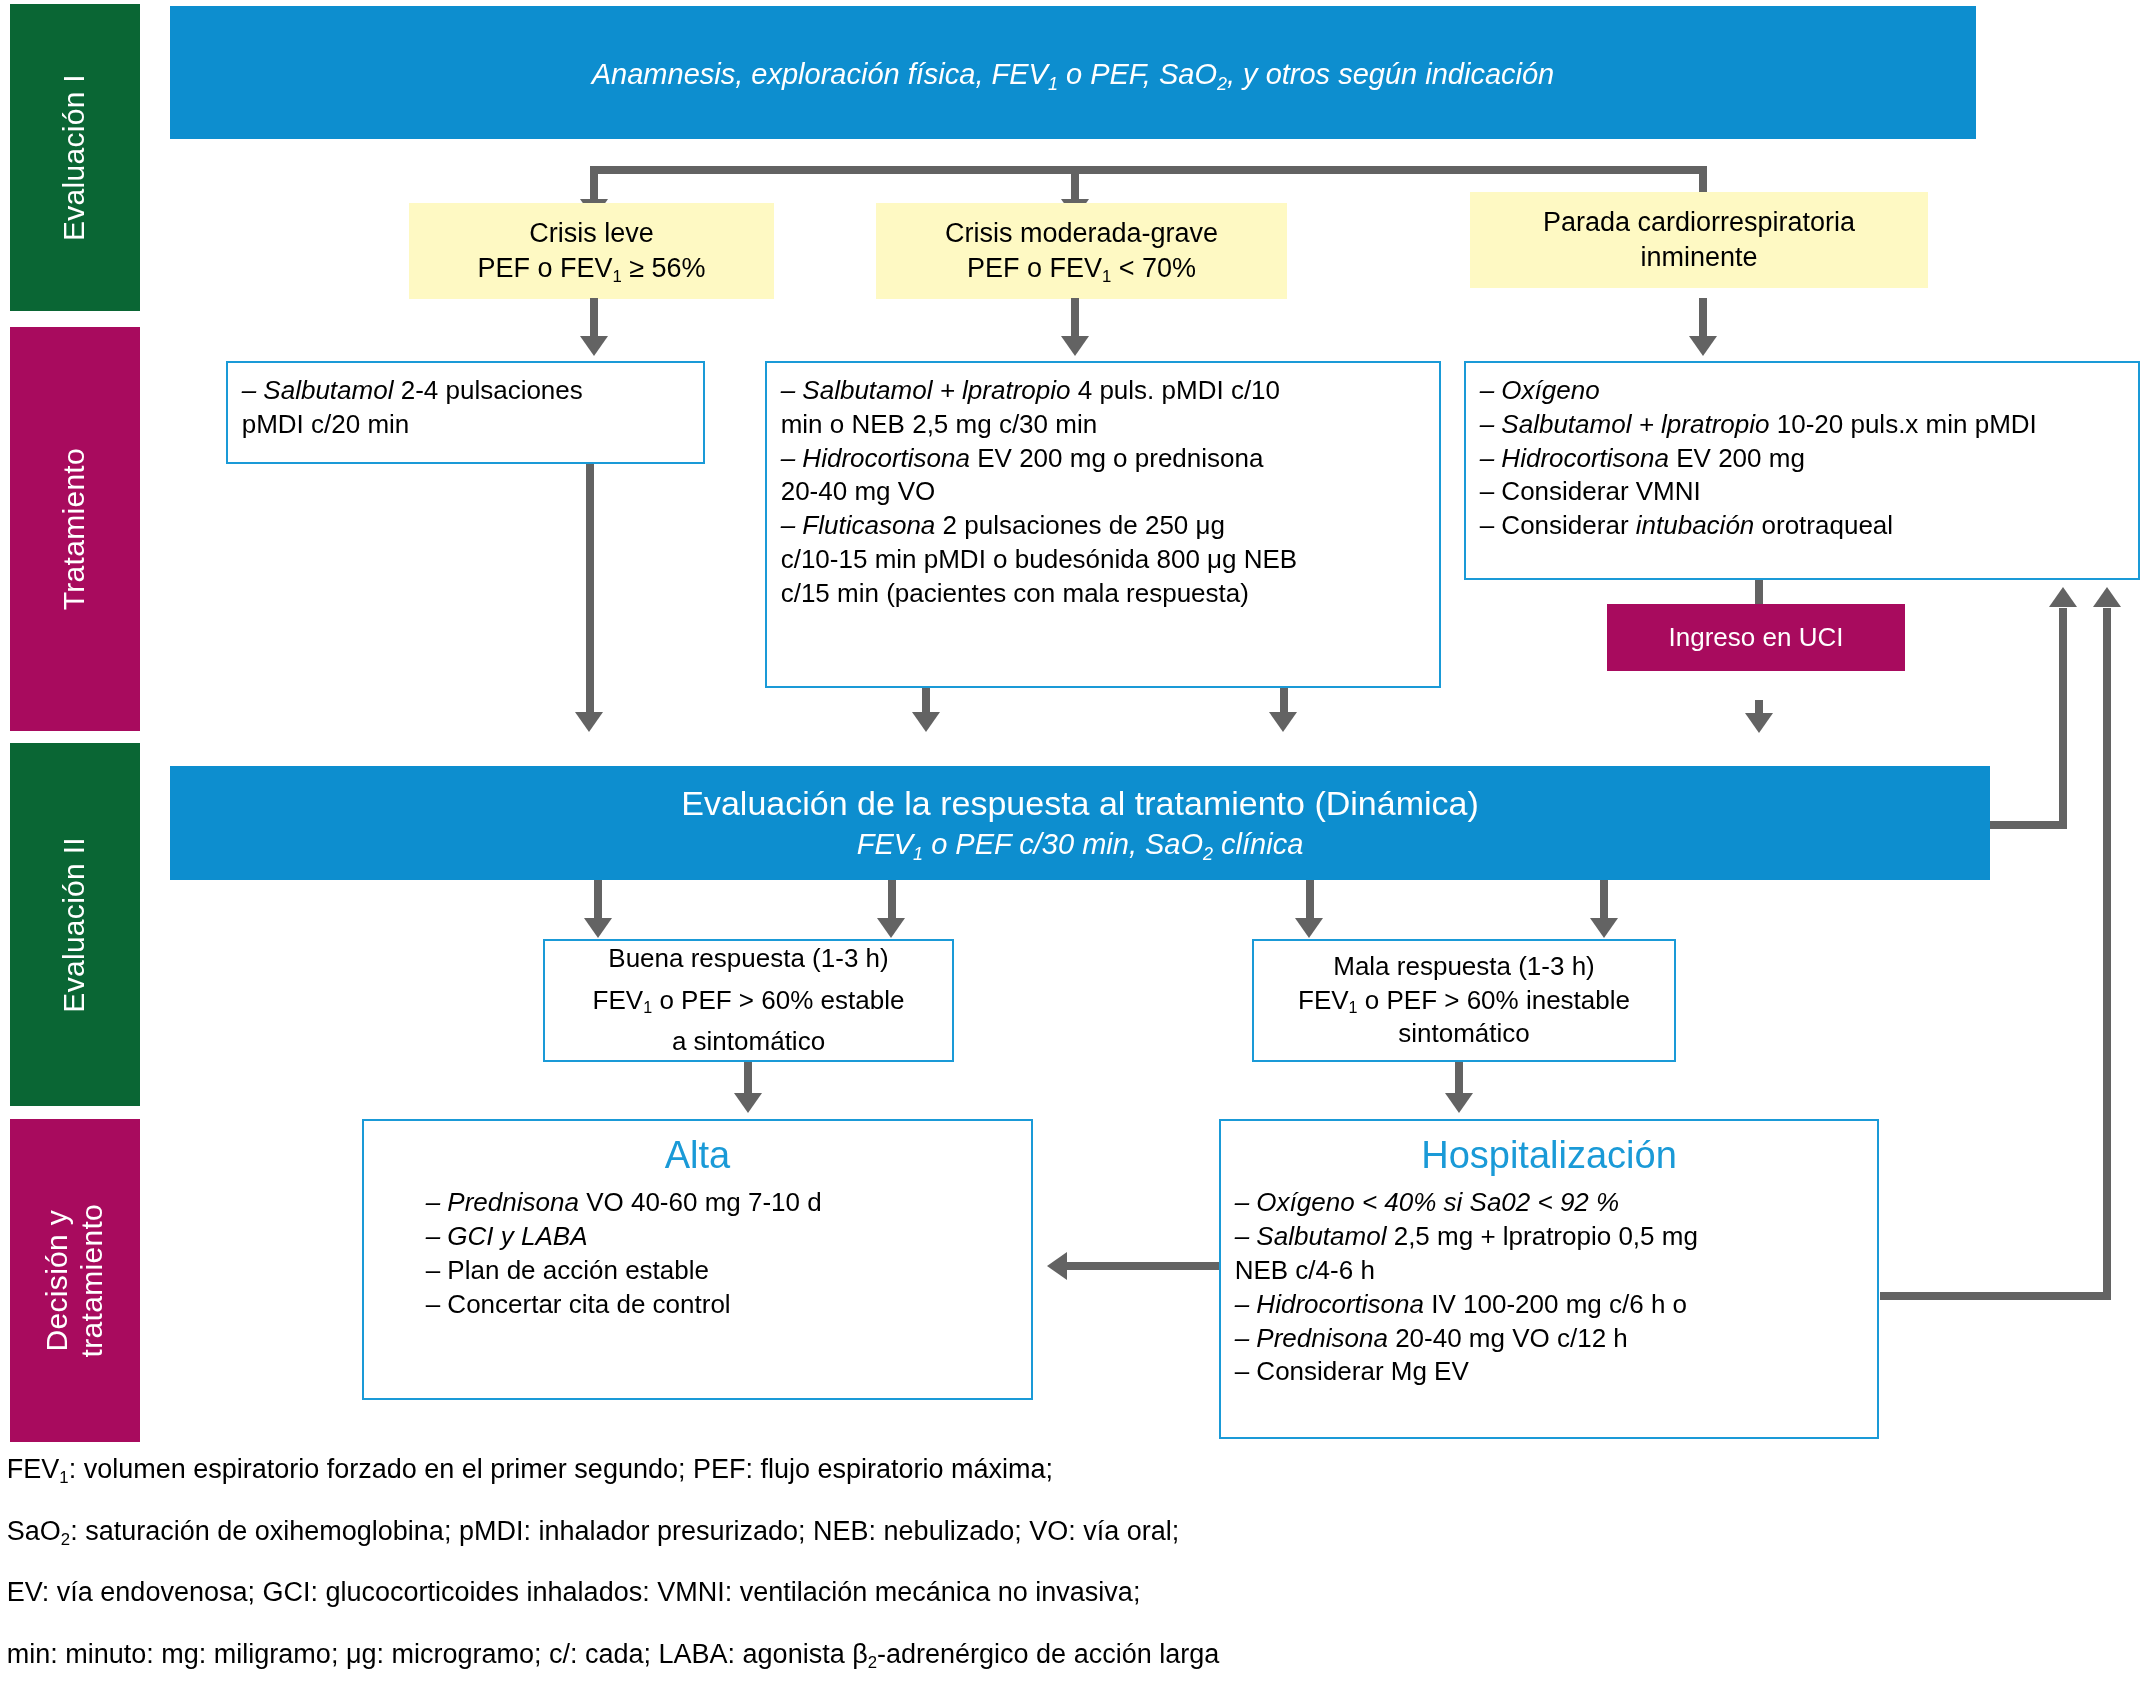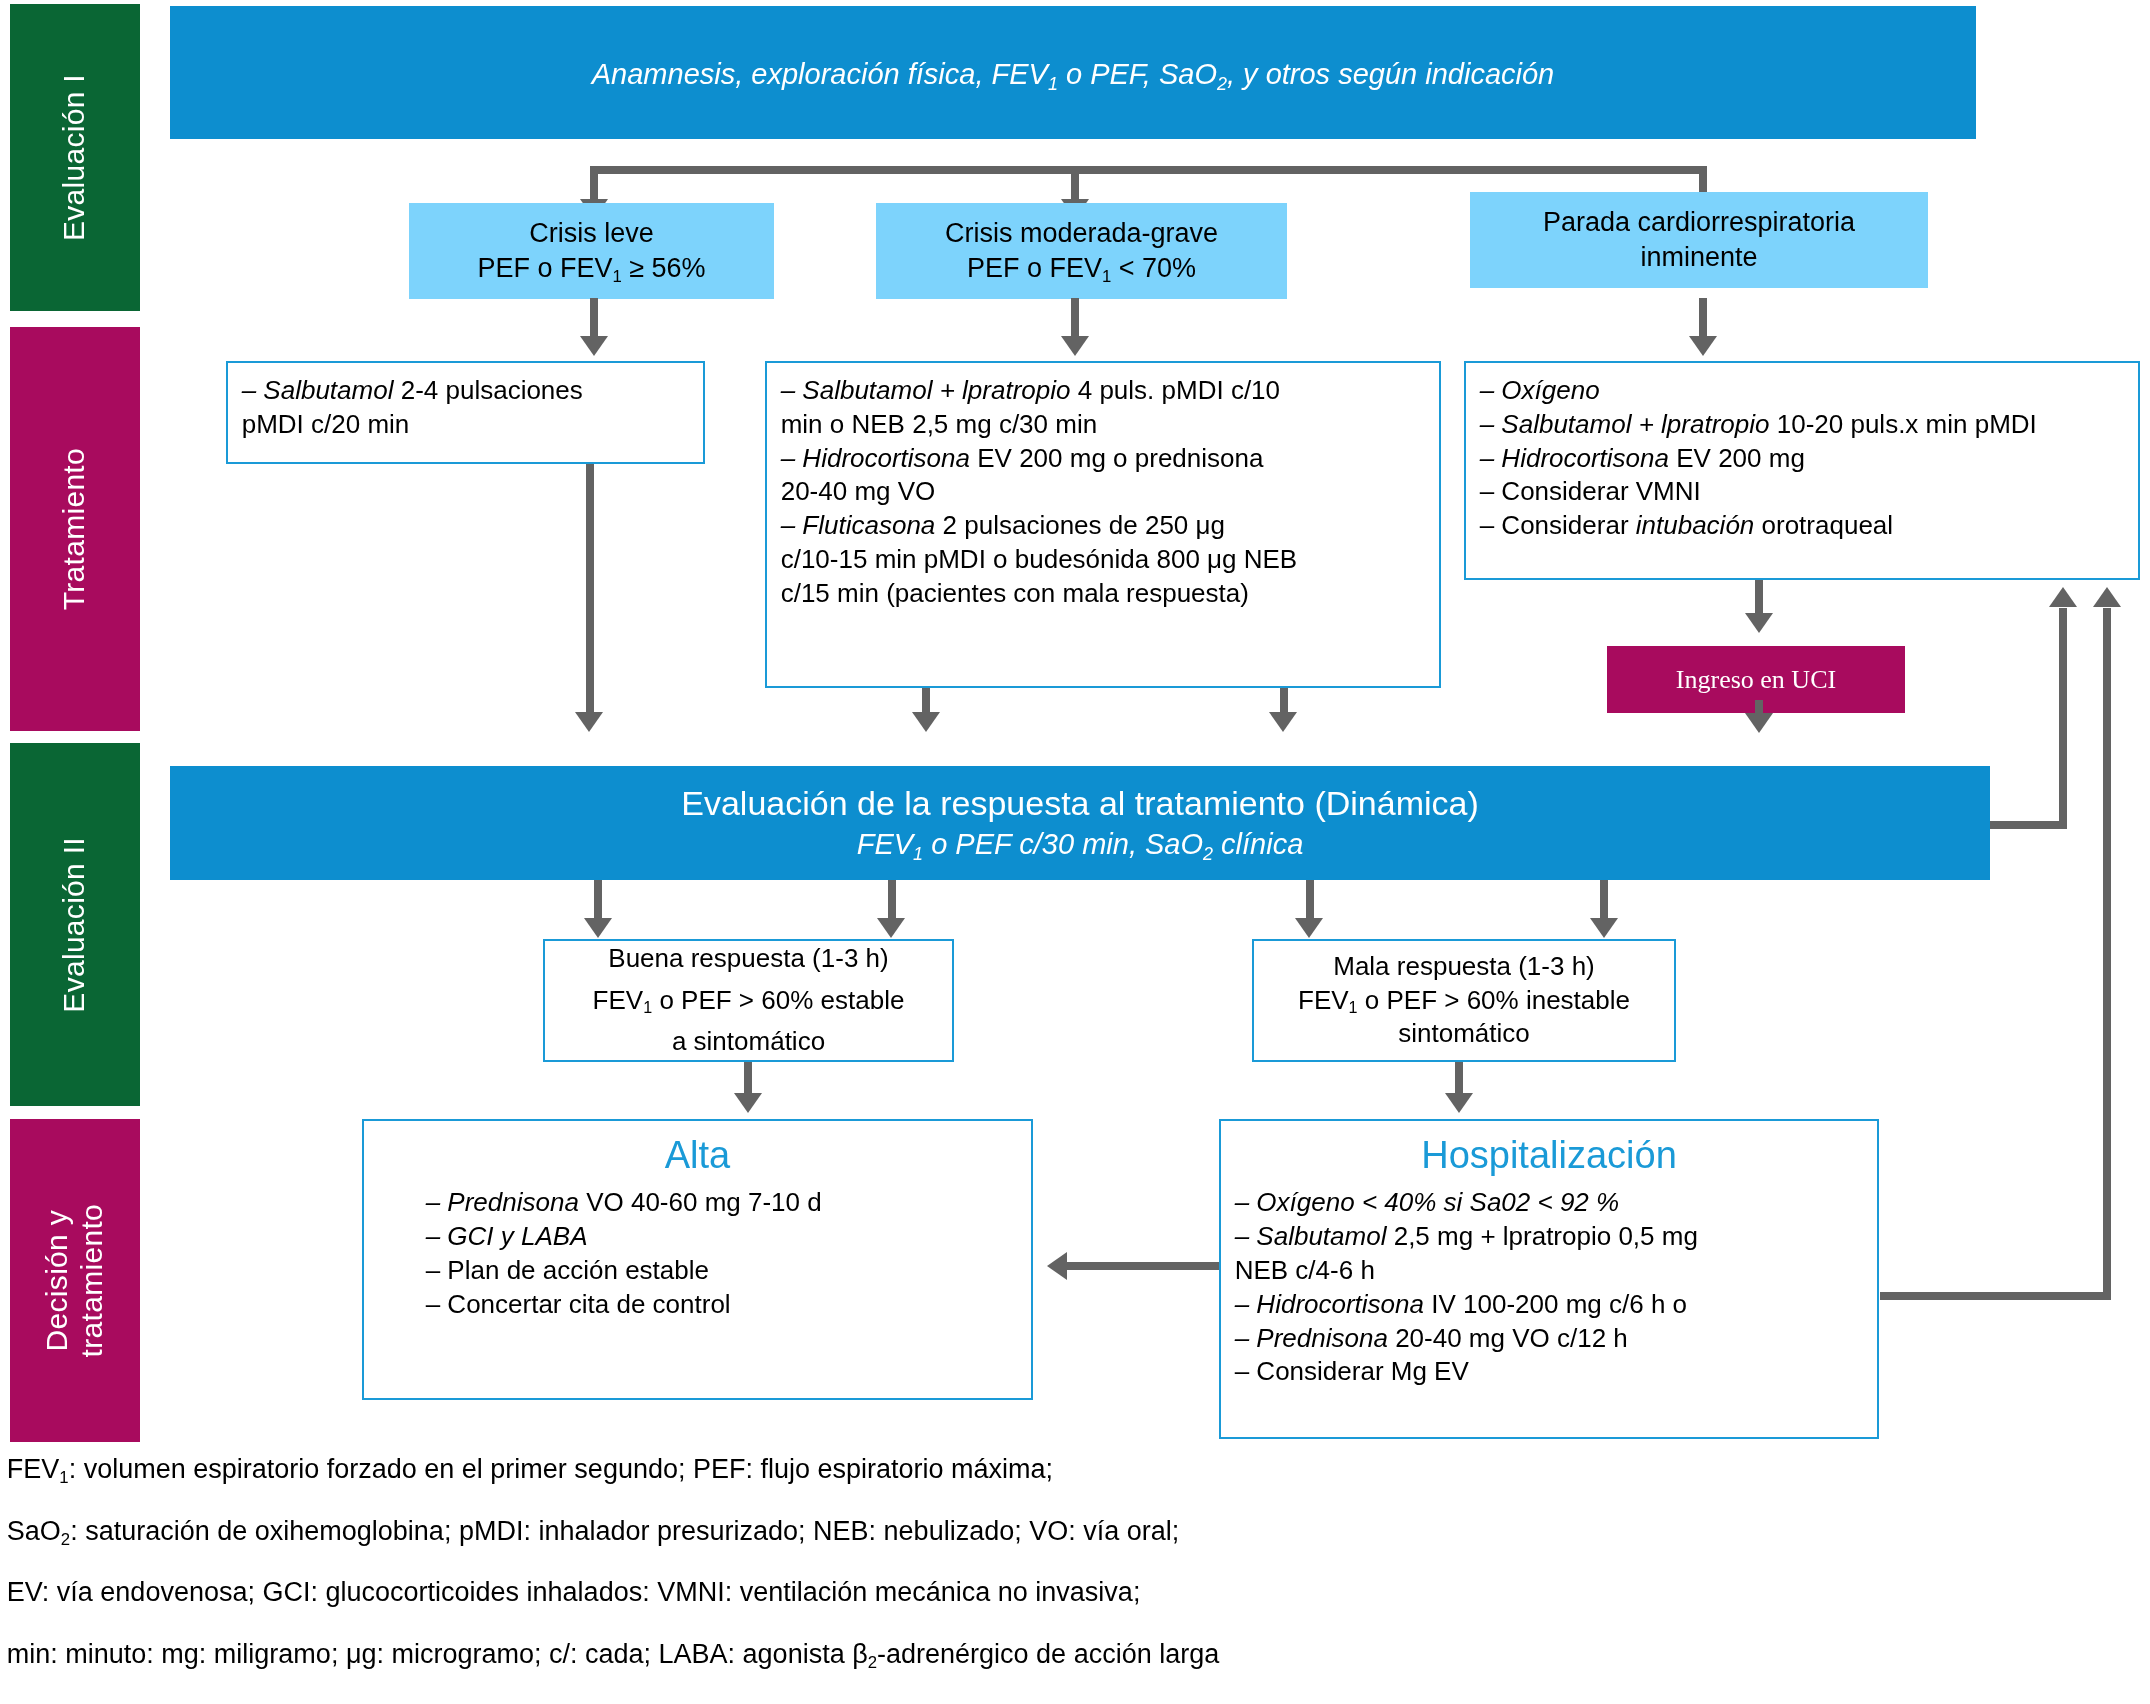--- a/index.html
+++ b/index.html
@@ -18,21 +18,21 @@
   
   .box{position:absolute;box-sizing:border-box;}
   .banner{
      background:#0d8ecf;color:#fff;display:flex;flex-direction:column;
      align-items:center;justify-content:center;text-align:center;
   }
   .banner .t1{font-size:34px;line-height:1.1;}
   .banner .t2{font-size:29px;font-style:italic;line-height:1.1;margin-top:6.8px;}
 
   .sev{
-     background:#7dd3fc;color:#000;display:flex;flex-direction:column;
+     background:#fef9c3;color:#000;display:flex;flex-direction:column;
      align-items:center;justify-content:center;text-align:center;
      font-size:27px;line-height:1.28;
   }
 
   .card{
      background:#fff;border:2.7px solid #1a9ad7;color:#000;
      font-size:26px;line-height:1.30;padding:11px 13.7px;
   }
   .card.center{display:flex;flex-direction:column;align-items:center;justify-content:center;text-align:center;}
 
@@ -129,21 +129,21 @@
     <div class="li"><i>– Oxígeno</i></div>
     <div class="li"><i>– Salbutamol + lpratropio</i><span> 10-20 puls.x min pMDI</span></div>
     <div class="li"><i>– Hidrocortisona</i><span> EV 200 mg</span></div>
     <div class="li">– Considerar VMNI</div>
     <div class="li"><span>– Considerar </span><i>intubación</i><span> orotraqueal</span></div>
   </div>
 
   <div class="vline" style="left:1755px;top:580px;height:38px;"></div>
   <div class="arrow-d" style="left:1745px;top:613px;"></div>
 
-  <div class="box uci" style="left:1607px;top:646px;width:298px;height:67px;font-family:Liberation Serif, serif;">
+  <div class="box uci" style="left:1607px;top:604px;width:298px;height:67px;">
     <span>Ingreso en UCI</span>
   </div>
 
   <div class="vline" style="left:586px;top:464px;height:252px;"></div>
   <div class="arrow-d" style="left:575px;top:712px;"></div>
   <div class="vline" style="left:922px;top:688px;height:27px;"></div>
   <div class="arrow-d" style="left:912px;top:712px;"></div>
   <div class="vline" style="left:1280px;top:688px;height:27px;"></div>
   <div class="arrow-d" style="left:1269px;top:712px;"></div>
   <div class="vline" style="left:1755px;top:700px;height:17px;"></div>

